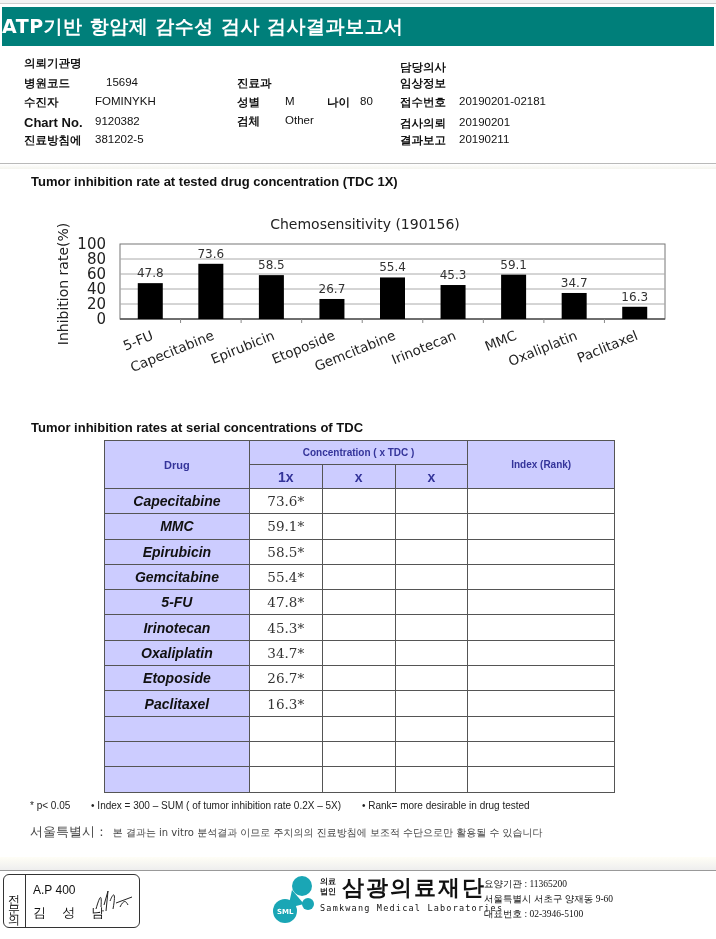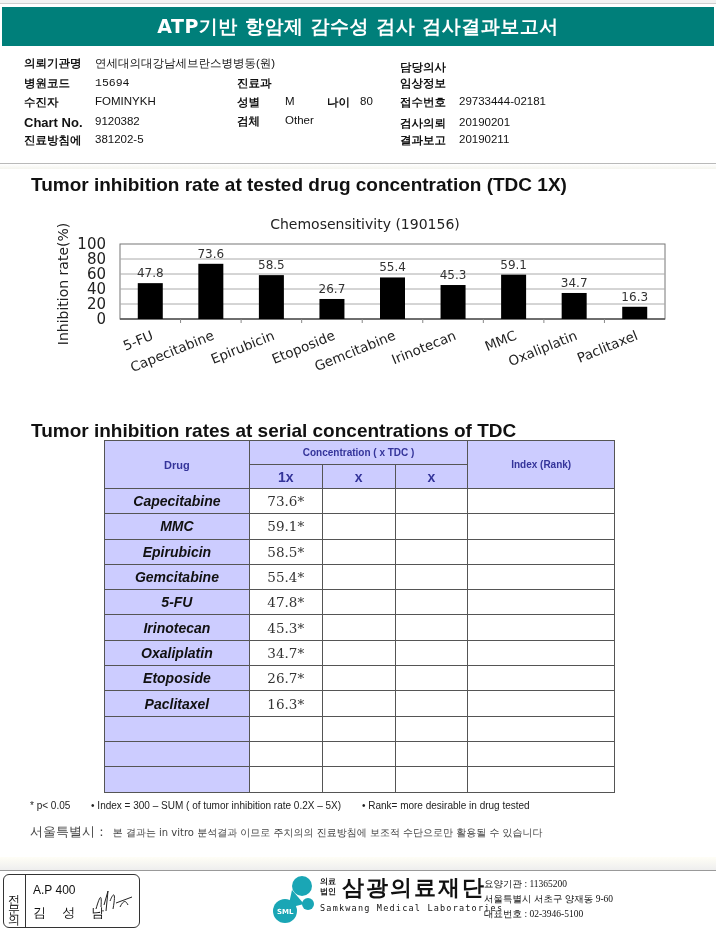--- a/index.html
+++ b/index.html
@@ -1,29 +1,29 @@
 <!DOCTYPE html>
 <html><head>
 <meta charset="utf-8">
 <style>
   * { box-sizing: border-box; margin: 0; padding: 0; }
   html, body { width: 716px; height: 939px; background: #fff; overflow: hidden; }
   body { font-family: "DejaVu Sans", sans-serif; color: #111; position: relative; }
 
   .topline { position: absolute; left: 0; top: 0; width: 716px; height: 4px; background: #f2f2f2; border-bottom: 1px solid #cfcfcf; }
   .title-band { position: absolute; left: 2px; top: 7px; width: 712px; height: 39px; background: #007f7a; color: #fff;
-    font-weight: bold; font-size: 19px; text-align: center; line-height: 39px; letter-spacing: 0.5px; }
+    font-weight: bold; font-size: 19px; line-height: 39px; letter-spacing: 0.5px; }
 
   .info { position: absolute; font-size: 11.5px; }
   .info .lbl { font-weight: bold; position: absolute; white-space: nowrap; }
   .info .val { position: absolute; white-space: nowrap; font-family: "Liberation Sans", sans-serif; font-size: 11.5px; }
 
   .sep1 { position: absolute; left: 0; top: 163px; width: 716px; height: 6px; background: linear-gradient(#ffffff, #f4f4ee); border-top: 1px solid #b9b9b9; }
 
-  .sec-title { position: absolute; font-family: "Liberation Sans", sans-serif; font-weight: bold; font-size: 19px; white-space: nowrap; }
+  .sec-title { position: absolute; font-family: "Liberation Sans", sans-serif; font-weight: bold; font-size: 13px; white-space: nowrap; }
 
   #chart { position: absolute; left: 0; top: 200px; width: 716px; height: 210px; }
 
   table.res { position: absolute; left: 104px; top: 440px; width: 511px; border-collapse: collapse; font-family: "Liberation Sans", sans-serif; }
   table.res td, table.res th { border: 1.3px solid #555; height: 25.3px; }
   table.res th { background: #ccccff; color: #34349a; font-weight: bold; }
   table.res th.small { font-size: 10px; }
   table.res th.big { font-size: 14px; height: 24px; }
   table.res td.drug { background: #ccccff; text-align: center; font-weight: bold; font-style: italic; font-size: 14px; color: #111; }
   table.res td.val { text-align: center; font-family: "DejaVu Serif", serif; font-size: 13.5px; color: #333; }
@@ -48,24 +48,23 @@
   .org-info { position: absolute; left: 484px; top: 877px; font-size: 9.5px; line-height: 15px; font-family: Liberation Serif, serif; }
 </style>
 </head>
 <body>
 
 <div class="topline"></div>
 <div class="title-band">ATP기반 항암제 감수성 검사 검사결과보고서</div>
 
 <div class="info" style="left:0;top:0;width:716px;height:160px;">
   <span class="lbl" style="left:24px;top:56px;">의뢰기관명</span>
-  <span class="val" style="left:95px;top:56px;">연세대의대강남세브란스병병동(원)</span>
 
   <span class="lbl" style="left:24px;top:76px;">병원코드</span>
-  <span class="val" style="left:95px;top:76px;font-family:Liberation Mono, monospace;">15694</span>
+  <span class="val" style="left:106px;top:76px;">15694</span>
 
   <span class="lbl" style="left:24px;top:95px;">수진자</span>
   <span class="val" style="left:95px;top:95px;">FOMINYKH</span>
 
   <span class="lbl" style="left:24px;top:115px;font-family:'Liberation Sans',sans-serif;font-size:13px;">Chart No.</span>
   <span class="val" style="left:95px;top:115px;">9120382</span>
 
   <span class="lbl" style="left:24px;top:133px;">진료방침에</span>
   <span class="val" style="left:95px;top:133px;">381202-5</span>
 
@@ -80,21 +79,21 @@
   <span class="lbl" style="left:237px;top:114px;">검체</span>
   <span class="val" style="left:285px;top:114px;">Other</span>
 
   <span class="lbl" style="left:400px;top:60px;">담당의사</span>
   <span class="val" style="left:460px;top:56px;"></span>
 
   <span class="lbl" style="left:400px;top:76px;">임상정보</span>
   <span class="val" style="left:460px;top:76px;"></span>
 
   <span class="lbl" style="left:400px;top:95px;">접수번호</span>
-  <span class="val" style="left:459px;top:95px;">29733444-02181</span>
+  <span class="val" style="left:459px;top:95px;">20190201-02181</span>
 
   <span class="lbl" style="left:400px;top:116px;">검사의뢰</span>
   <span class="val" style="left:459px;top:116px;">20190201</span>
 
   <span class="lbl" style="left:400px;top:133px;">결과보고</span>
   <span class="val" style="left:459px;top:133px;">20190211</span>
 </div>
 
 <div class="sep1"></div>
 

